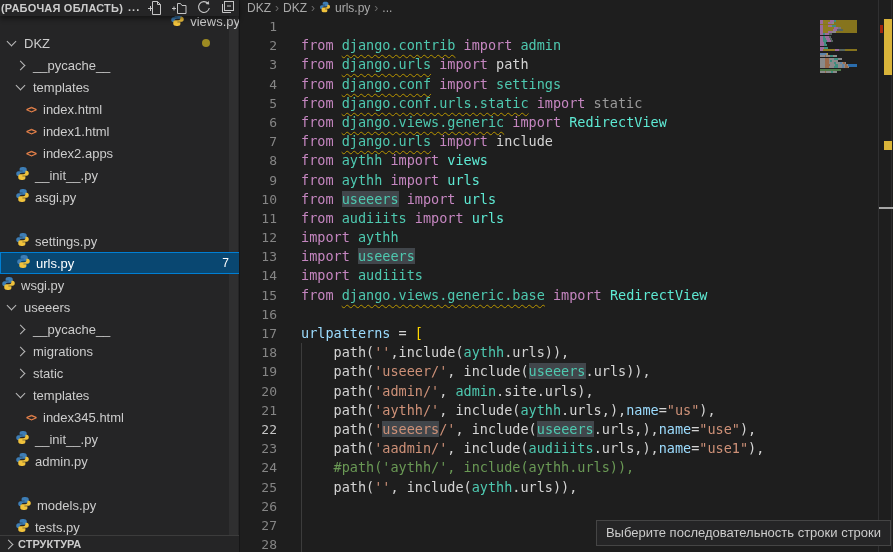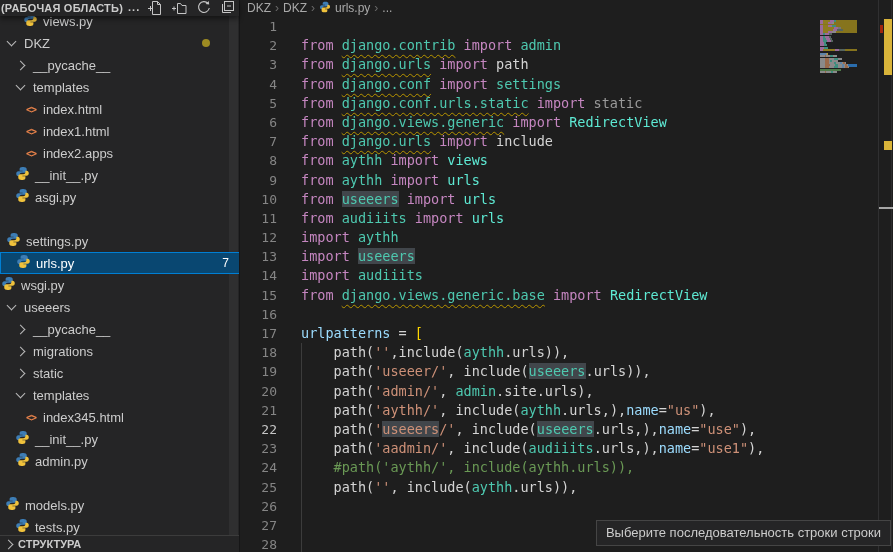--- a/index.html
+++ b/index.html
@@ -74,21 +74,21 @@
   .tooltip{position:absolute;right:2px;bottom:6px;background:#252526;border:1px solid #454545;
            color:#cccccc;font-size:13px;padding:4px 9px 5px 9px;white-space:nowrap;z-index:10;}
 </style>
 </head>
 <body>
 
 <div id="app">
 
   <div class="sidebar">
     <div class="tree">
-        <div class="row" style="top: 10px; padding-left: 23px;">
+        <div class="row" style="top: 10px; padding-left: 23px; justify-content: flex-end;">
           <span class="fico"><svg width="15" height="15" viewBox="0 0 16 16">
               <path fill="#3d7db5" d="M7.9 1c-1.9 0-3 .8-3 2.1V5h3.2v.7H3.6C2.2 5.7 1.3 6.8 1.3 8.3S2.2 11 3.6 11h1.3V9.3c0-1.2 1-2.1 2.3-2.1h3.3c1.1 0 2-.9 2-2V3.1C12.5 1.8 10.9 1 9 1z"></path>
               <path fill="#f0c23c" d="M8.1 15c1.9 0 3-.8 3-2.1V11H7.9v-.7h4.5c1.4 0 2.3-1.1 2.3-2.6S13.8 5 12.4 5h-1.3v1.7c0 1.2-1 2.1-2.3 2.1H5.5c-1.1 0-2 .9-2 2v2.1C3.5 14.2 5.1 15 7 15z"></path>
             </svg></span>
           <span class="lab">views.py</span>
         </div>
         <div class="row" style="top: 32px; padding-left: 6px;">
           <span class="chev open"></span>
           <span class="lab">DKZ</span>
           <span class="dot"></span>
@@ -120,21 +120,21 @@
             </svg></span>
           <span class="lab">__init__.py</span>
         </div>
         <div class="row" style="top: 186px; padding-left: 15px;">
           <span class="fico"><svg width="15" height="15" viewBox="0 0 16 16">
               <path fill="#3d7db5" d="M7.9 1c-1.9 0-3 .8-3 2.1V5h3.2v.7H3.6C2.2 5.7 1.3 6.8 1.3 8.3S2.2 11 3.6 11h1.3V9.3c0-1.2 1-2.1 2.3-2.1h3.3c1.1 0 2-.9 2-2V3.1C12.5 1.8 10.9 1 9 1z"></path>
               <path fill="#f0c23c" d="M8.1 15c1.9 0 3-.8 3-2.1V11H7.9v-.7h4.5c1.4 0 2.3-1.1 2.3-2.6S13.8 5 12.4 5h-1.3v1.7c0 1.2-1 2.1-2.3 2.1H5.5c-1.1 0-2 .9-2 2v2.1C3.5 14.2 5.1 15 7 15z"></path>
             </svg></span>
           <span class="lab">asgi.py</span>
         </div>
-        <div class="row" style="top: 230px; padding-left: 6px;">
+        <div class="row" style="top: 230px; padding-left: 15px;">
           <span class="fico"><svg width="15" height="15" viewBox="0 0 16 16">
               <path fill="#3d7db5" d="M7.9 1c-1.9 0-3 .8-3 2.1V5h3.2v.7H3.6C2.2 5.7 1.3 6.8 1.3 8.3S2.2 11 3.6 11h1.3V9.3c0-1.2 1-2.1 2.3-2.1h3.3c1.1 0 2-.9 2-2V3.1C12.5 1.8 10.9 1 9 1z"></path>
               <path fill="#f0c23c" d="M8.1 15c1.9 0 3-.8 3-2.1V11H7.9v-.7h4.5c1.4 0 2.3-1.1 2.3-2.6S13.8 5 12.4 5h-1.3v1.7c0 1.2-1 2.1-2.3 2.1H5.5c-1.1 0-2 .9-2 2v2.1C3.5 14.2 5.1 15 7 15z"></path>
             </svg></span>
           <span class="lab">settings.py</span>
         </div>
         <div class="row sel" style="top: 252px; padding-left: 15px;">
           <span class="fico"><svg width="15" height="15" viewBox="0 0 16 16">
               <path fill="#3d7db5" d="M7.9 1c-1.9 0-3 .8-3 2.1V5h3.2v.7H3.6C2.2 5.7 1.3 6.8 1.3 8.3S2.2 11 3.6 11h1.3V9.3c0-1.2 1-2.1 2.3-2.1h3.3c1.1 0 2-.9 2-2V3.1C12.5 1.8 10.9 1 9 1z"></path>
               <path fill="#f0c23c" d="M8.1 15c1.9 0 3-.8 3-2.1V11H7.9v-.7h4.5c1.4 0 2.3-1.1 2.3-2.6S13.8 5 12.4 5h-1.3v1.7c0 1.2-1 2.1-2.3 2.1H5.5c-1.1 0-2 .9-2 2v2.1C3.5 14.2 5.1 15 7 15z"></path>
@@ -180,21 +180,21 @@
             </svg></span>
           <span class="lab">__init__.py</span>
         </div>
         <div class="row" style="top: 450px; padding-left: 15px;">
           <span class="fico"><svg width="15" height="15" viewBox="0 0 16 16">
               <path fill="#3d7db5" d="M7.9 1c-1.9 0-3 .8-3 2.1V5h3.2v.7H3.6C2.2 5.7 1.3 6.8 1.3 8.3S2.2 11 3.6 11h1.3V9.3c0-1.2 1-2.1 2.3-2.1h3.3c1.1 0 2-.9 2-2V3.1C12.5 1.8 10.9 1 9 1z"></path>
               <path fill="#f0c23c" d="M8.1 15c1.9 0 3-.8 3-2.1V11H7.9v-.7h4.5c1.4 0 2.3-1.1 2.3-2.6S13.8 5 12.4 5h-1.3v1.7c0 1.2-1 2.1-2.3 2.1H5.5c-1.1 0-2 .9-2 2v2.1C3.5 14.2 5.1 15 7 15z"></path>
             </svg></span>
           <span class="lab">admin.py</span>
         </div>
-        <div class="row" style="top: 494px; padding-left: 5px;">
+        <div class="row" style="top: 494px; padding-left: 17px;">
           <span class="fico"><svg width="15" height="15" viewBox="0 0 16 16">
               <path fill="#3d7db5" d="M7.9 1c-1.9 0-3 .8-3 2.1V5h3.2v.7H3.6C2.2 5.7 1.3 6.8 1.3 8.3S2.2 11 3.6 11h1.3V9.3c0-1.2 1-2.1 2.3-2.1h3.3c1.1 0 2-.9 2-2V3.1C12.5 1.8 10.9 1 9 1z"></path>
               <path fill="#f0c23c" d="M8.1 15c1.9 0 3-.8 3-2.1V11H7.9v-.7h4.5c1.4 0 2.3-1.1 2.3-2.6S13.8 5 12.4 5h-1.3v1.7c0 1.2-1 2.1-2.3 2.1H5.5c-1.1 0-2 .9-2 2v2.1C3.5 14.2 5.1 15 7 15z"></path>
             </svg></span>
           <span class="lab">models.py</span>
         </div>
         <div class="row" style="top: 516px; padding-left: 15px;">
           <span class="fico"><svg width="15" height="15" viewBox="0 0 16 16">
               <path fill="#3d7db5" d="M7.9 1c-1.9 0-3 .8-3 2.1V5h3.2v.7H3.6C2.2 5.7 1.3 6.8 1.3 8.3S2.2 11 3.6 11h1.3V9.3c0-1.2 1-2.1 2.3-2.1h3.3c1.1 0 2-.9 2-2V3.1C12.5 1.8 10.9 1 9 1z"></path>
               <path fill="#f0c23c" d="M8.1 15c1.9 0 3-.8 3-2.1V11H7.9v-.7h4.5c1.4 0 2.3-1.1 2.3-2.6S13.8 5 12.4 5h-1.3v1.7c0 1.2-1 2.1-2.3 2.1H5.5c-1.1 0-2 .9-2 2v2.1C3.5 14.2 5.1 15 7 15z"></path>

